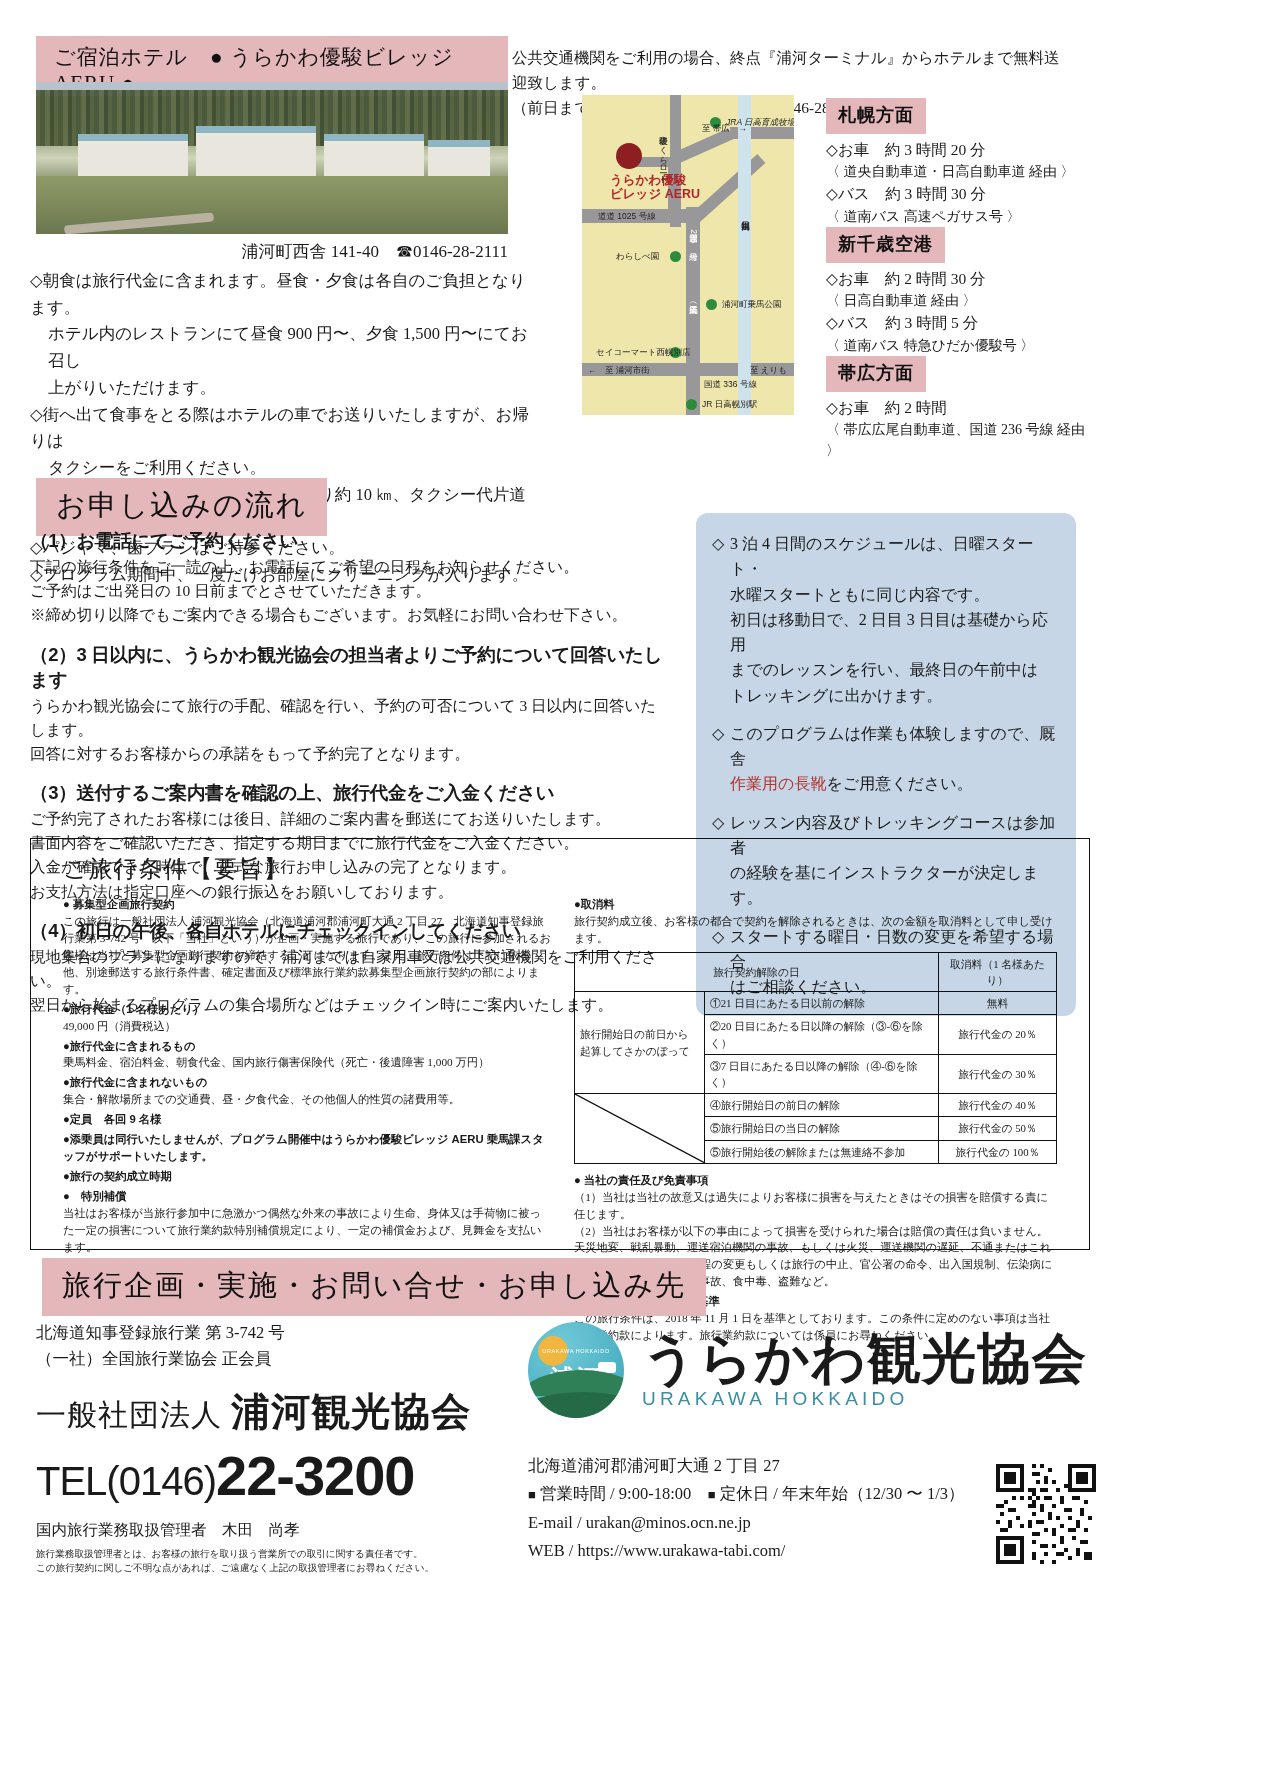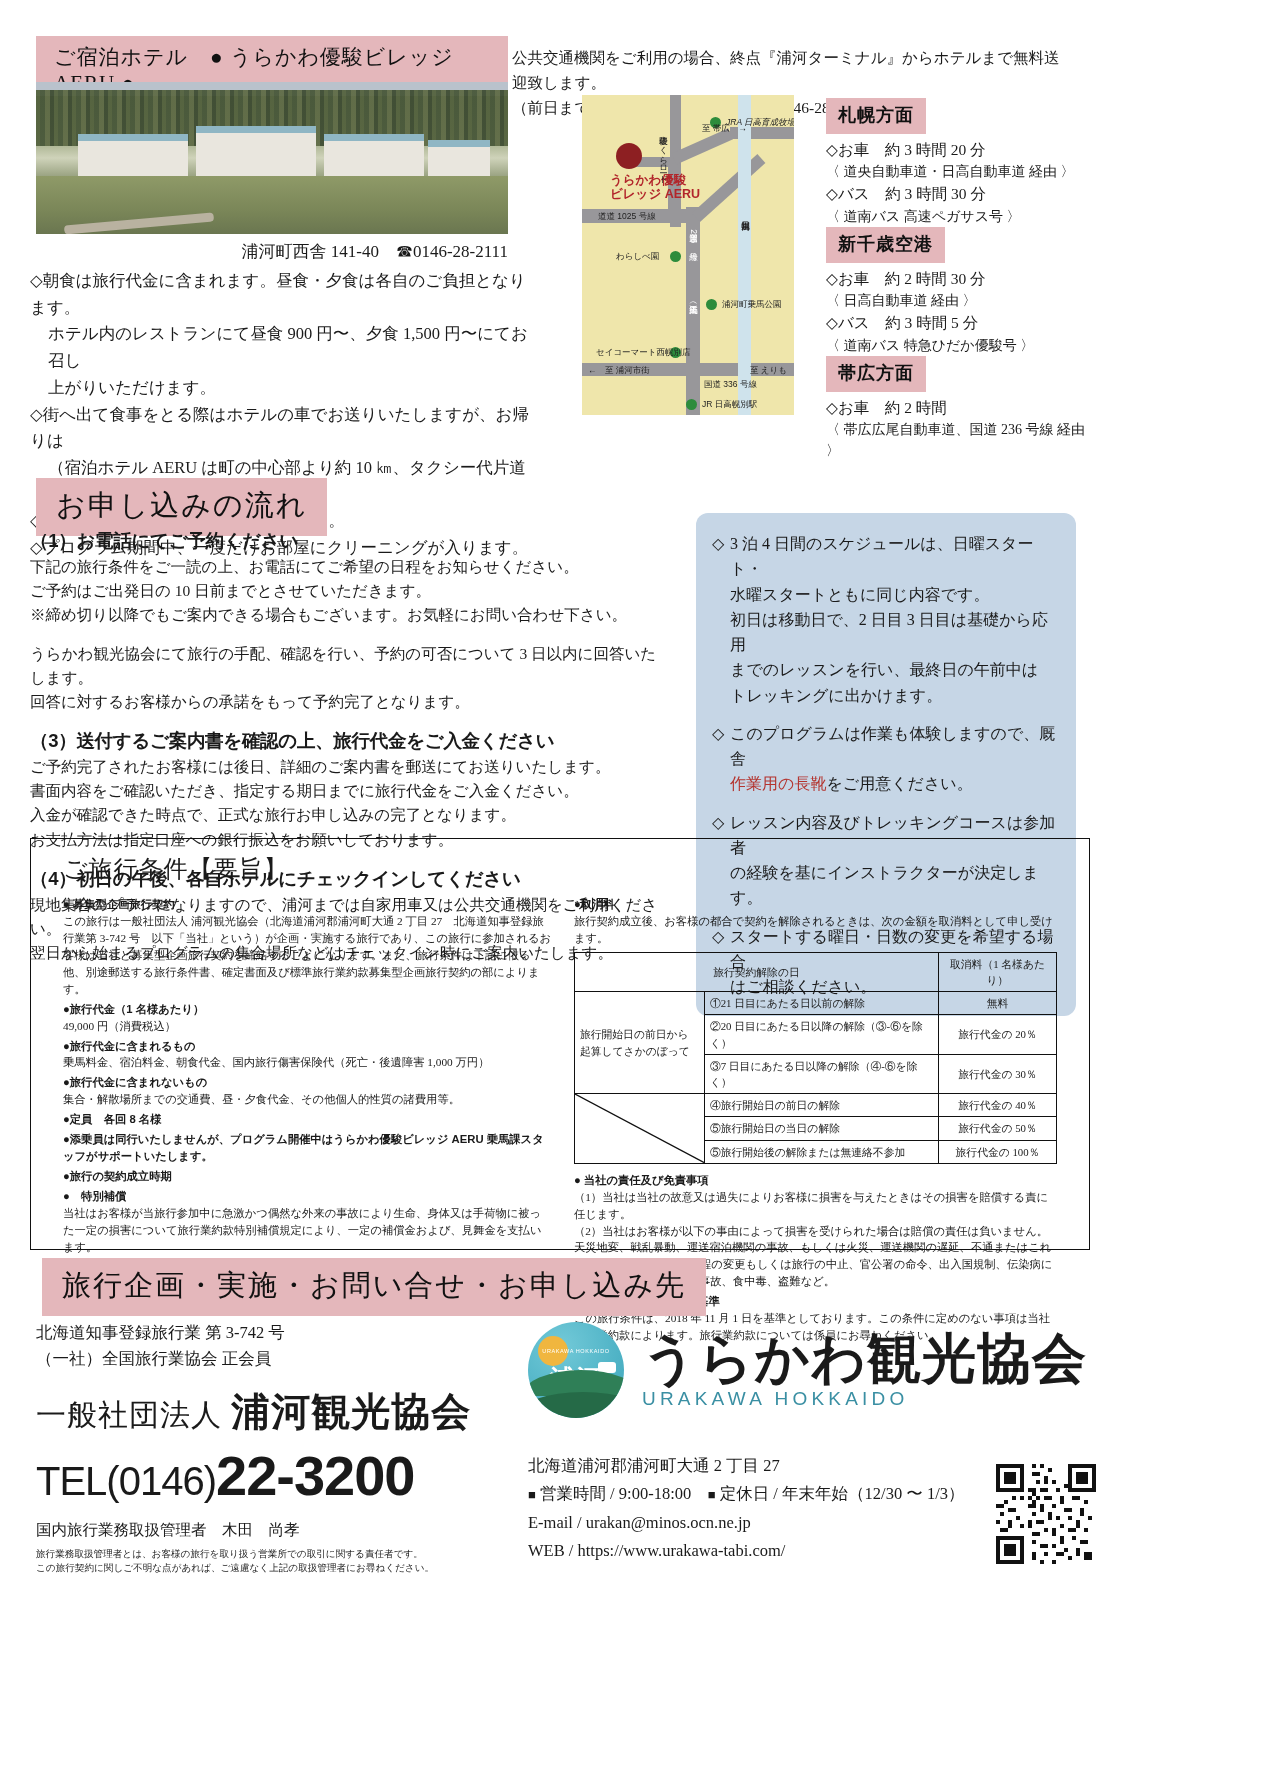--- a/index.html
+++ b/index.html
@@ -178,20 +178,21 @@
     <div class="path"></div>
   </div>
 
   <div id="hotel-addr">浦河町西舎 141-40　☎0146-28-2111</div>
 
   <div id="hotel-notes">
     <p>◇朝食は旅行代金に含まれます。昼食・夕食は各自のご負担となります。</p>
     <p class="ind">ホテル内のレストランにて昼食 900 円〜、夕食 1,500 円〜にてお召し</p>
     <p class="ind">上がりいただけます。</p>
     <p>◇街へ出て食事をとる際はホテルの車でお送りいたしますが、お帰りは</p>
+    <p class="ind">タクシーをご利用ください。</p>
     <p class="ind">（宿泊ホテル AERU は町の中心部より約 10 ㎞、タクシー代片道約 1,800 円）</p>
     <p>◇パジャマ、歯ブラシはご持参ください。</p>
     <p>◇プログラム期間中、一度だけお部屋にクリーニングが入ります。</p>
   </div>
 
   <div id="access-note">
     <div>公共交通機関をご利用の場合、終点『浦河ターミナル』からホテルまで無料送迎致します。</div>
     <div>（前日までに各自ホテルへ要予約）☎0146-28-2111</div>
   </div>
 
@@ -285,20 +286,21 @@
   </div>
 
   <div id="flow">
     <div class="step">
       <h3>（1）お電話にてご予約ください</h3>
       <p>下記の旅行条件をご一読の上、お電話にてご希望の日程をお知らせください。</p>
       <p>ご予約はご出発日の 10 日前までとさせていただきます。</p>
       <p>※締め切り以降でもご案内できる場合もございます。お気軽にお問い合わせ下さい。</p>
     </div>
     <div class="step">
+      <h3>（2）3 日以内に、うらかわ観光協会の担当者よりご予約について回答いたします</h3>
       <p>うらかわ観光協会にて旅行の手配、確認を行い、予約の可否について 3 日以内に回答いたします。</p>
       <p>回答に対するお客様からの承諾をもって予約完了となります。</p>
     </div>
     <div class="step">
       <h3>（3）送付するご案内書を確認の上、旅行代金をご入金ください</h3>
       <p>ご予約完了されたお客様には後日、詳細のご案内書を郵送にてお送りいたします。</p>
       <p>書面内容をご確認いただき、指定する期日までに旅行代金をご入金ください。</p>
       <p>入金が確認できた時点で、正式な旅行お申し込みの完了となります。</p>
       <p>お支払方法は指定口座への銀行振込をお願いしております。</p>
     </div>
@@ -349,21 +351,21 @@
 
       <div class="cond-col left">
         <span class="bullet">● 募集型企画旅行契約</span>
         <p>この旅行は一般社団法人 浦河観光協会（北海道浦河郡浦河町大通 2 丁目 27　北海道知事登録旅行業第 3-742 号　以下「当社」という）が企画・実施する旅行であり、この旅行に参加されるお客様は当社と募集型企画旅行契約を締結することになります。また、旅行条件は下記に依る他、別途郵送する旅行条件書、確定書面及び標準旅行業約款募集型企画旅行契約の部によります。</p>
         <span class="bullet">●旅行代金（1 名様あたり）</span>
         <p>49,000 円（消費税込）</p>
         <span class="bullet">●旅行代金に含まれるもの</span>
         <p>乗馬料金、宿泊料金、朝食代金、国内旅行傷害保険代（死亡・後遺障害 1,000 万円）</p>
         <span class="bullet">●旅行代金に含まれないもの</span>
         <p>集合・解散場所までの交通費、昼・夕食代金、その他個人的性質の諸費用等。</p>
-        <span class="bullet">●定員　各回 8 名様</span>
+        <span class="bullet">●定員　各回 9 名様</span>
         <span class="bullet">●添乗員は同行いたしませんが、プログラム開催中はうらかわ優駿ビレッジ AERU 乗馬課スタッフがサポートいたします。</span>
         <span class="bullet">●旅行の契約成立時期</span>
         <span class="bullet">●　特別補償</span>
         <p>当社はお客様が当旅行参加中に急激かつ偶然な外来の事故により生命、身体又は手荷物に被った一定の損害について旅行業約款特別補償規定により、一定の補償金および、見舞金を支払います。</p>
       </div>
 
       <div class="cond-col right">
         <span class="bullet">●取消料</span>
         <p>旅行契約成立後、お客様の都合で契約を解除されるときは、次の金額を取消料として申し受けます。</p>
 

